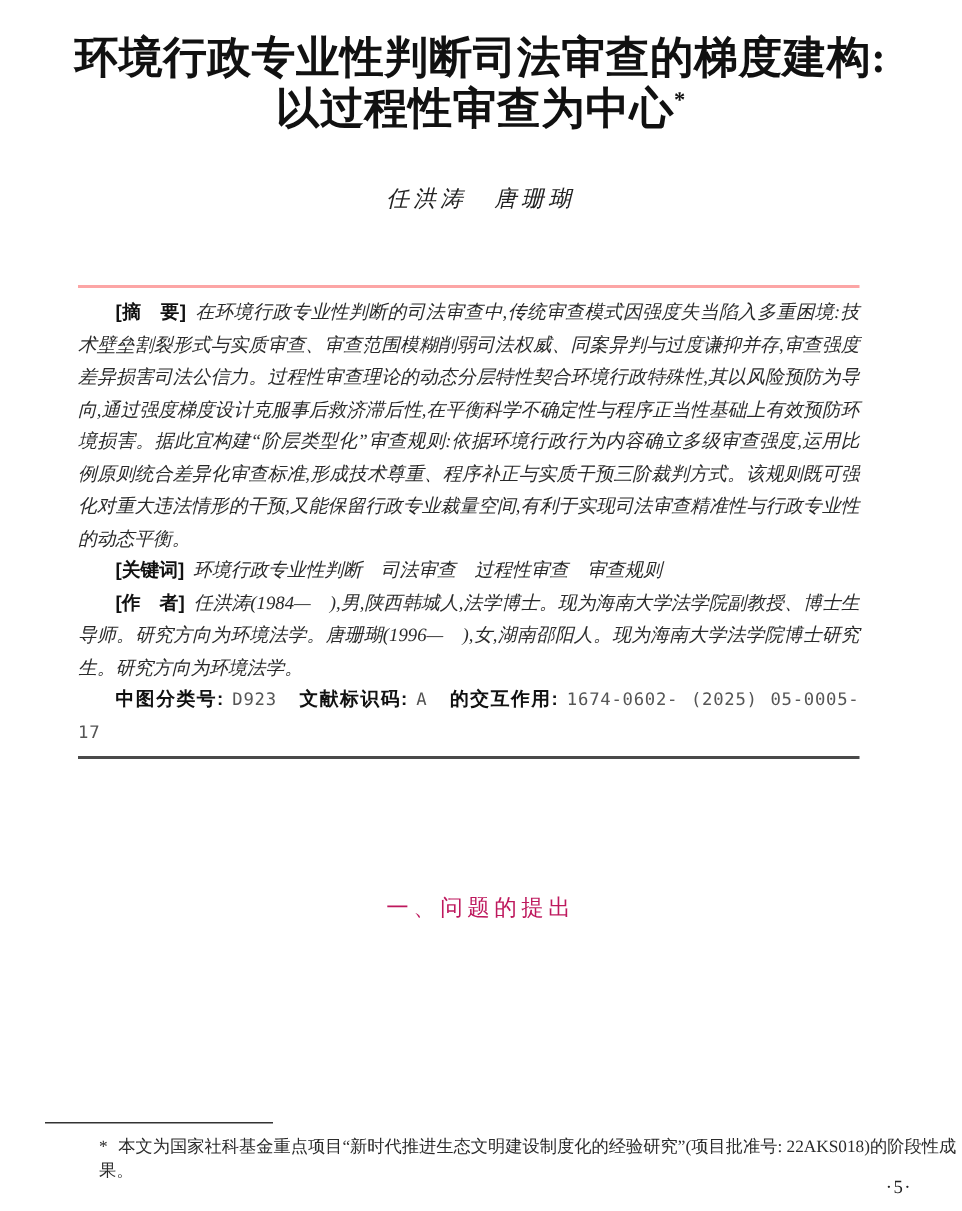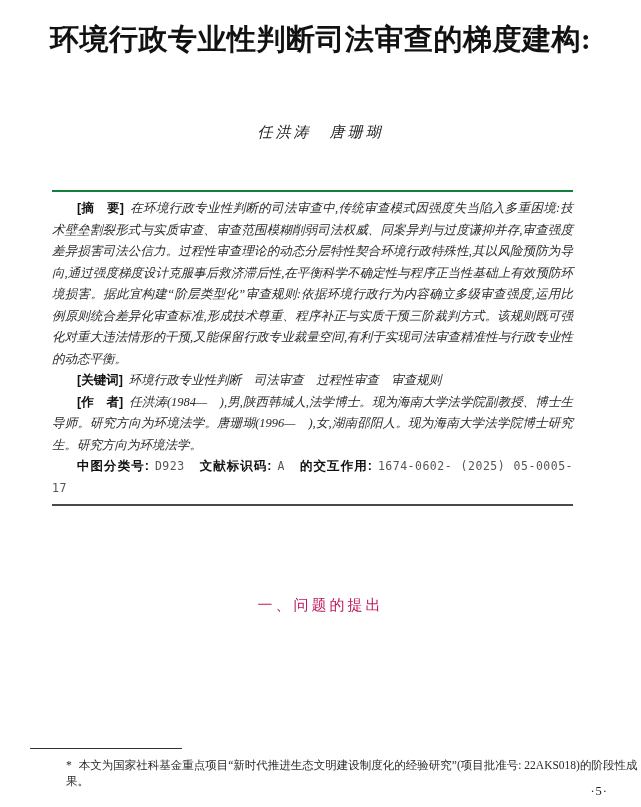--- a/index.html
+++ b/index.html
@@ -24,21 +24,21 @@
   .authors{
     position:absolute;top:123px;left:0;right:0;
     text-align:center;
     font-size:15px;
     font-style:italic;
     letter-spacing:3px;
     color:#222;
   }
   .meta{
     position:absolute;top:190px;left:52px;width:521px;
-    border-top:2px solid #15803d;
+    border-top:2px solid #fca5a5;
     border-bottom:2px solid #4a4a4a;
     padding:6px 0 5px 0;
     font-size:12.5px;
     line-height:21.5px;
     text-align:justify;
     font-style:italic;
     color:#2a2a2a;
   }
   .meta p{margin:0;text-indent:2em;}
   .meta .label{
@@ -93,20 +93,21 @@
     letter-spacing:1px;
   }
 </style>
 </head>
 <body>
 
 <div class="page">
 
   <div class="title">
     <div>环境行政专业性判断司法审查的梯度建构:</div>
+    <div><span>以过程性审查为中心</span><sup>*</sup></div>
   </div>
 
   <div class="authors">任洪涛　唐珊瑚</div>
 
   <div class="meta">
     <p><span class="label">[摘　要]</span><span>在环境行政专业性判断的司法审查中,传统审查模式因强度失当陷入多重困境:技术壁垒割裂形式与实质审查、审查范围模糊削弱司法权威、同案异判与过度谦抑并存,审查强度差异损害司法公信力。过程性审查理论的动态分层特性契合环境行政特殊性,其以风险预防为导向,通过强度梯度设计克服事后救济滞后性,在平衡科学不确定性与程序正当性基础上有效预防环境损害。据此宜构建“阶层类型化”审查规则:依据环境行政行为内容确立多级审查强度,运用比例原则统合差异化审查标准,形成技术尊重、程序补正与实质干预三阶裁判方式。该规则既可强化对重大违法情形的干预,又能保留行政专业裁量空间,有利于实现司法审查精准性与行政专业性的动态平衡。</span></p>
     <p><span class="label">[关键词]</span><span>环境行政专业性判断　司法审查　过程性审查　审查规则</span></p>
     <p><span class="label">[作　者]</span><span>任洪涛(1984—　),男,陕西韩城人,法学博士。现为海南大学法学院副教授、博士生导师。研究方向为环境法学。唐珊瑚(1996—　),女,湖南邵阳人。现为海南大学法学院博士研究生。研究方向为环境法学。</span></p>
     <p class="clc-line"><span class="label">中图分类号:</span><span class="val">D923</span><span class="label">文献标识码:</span><span class="val">A</span><span class="label">的交互作用:</span><span class="val">1674-0602- (2025) 05-0005-17</span></p>
   </div>

